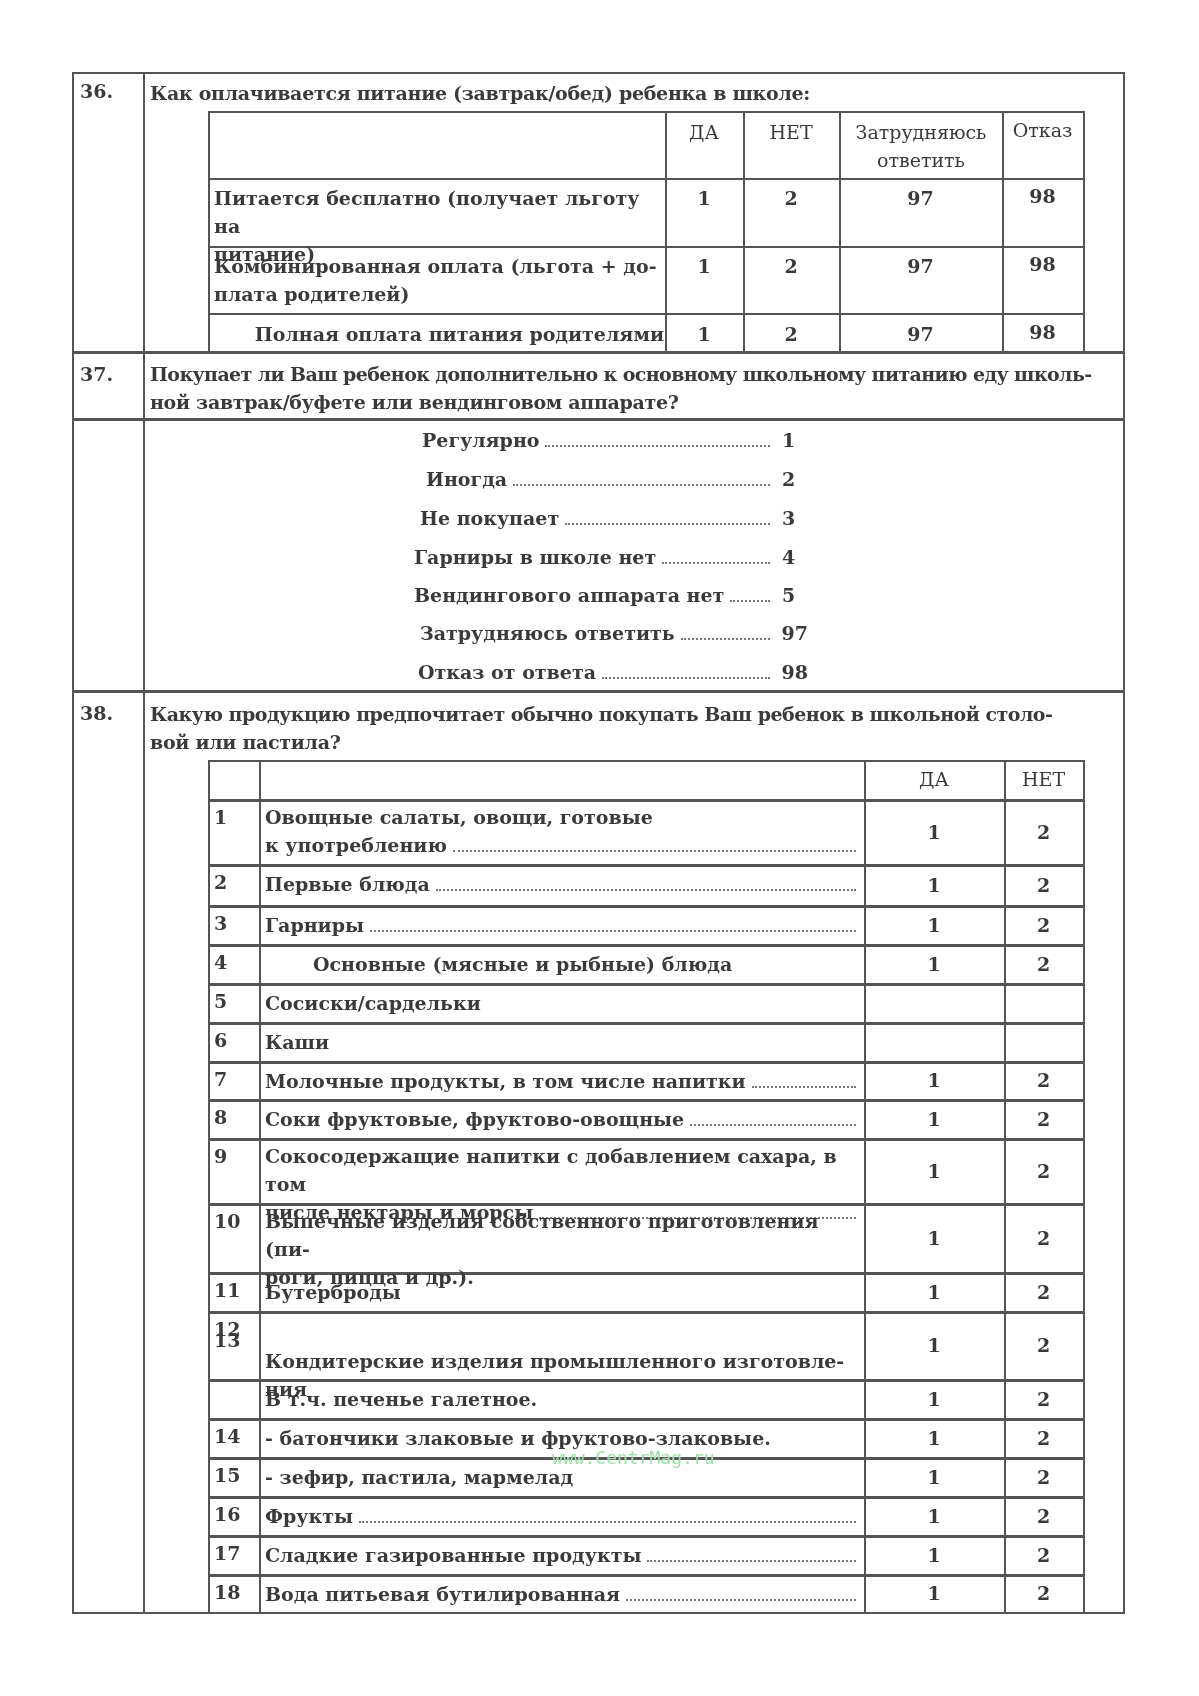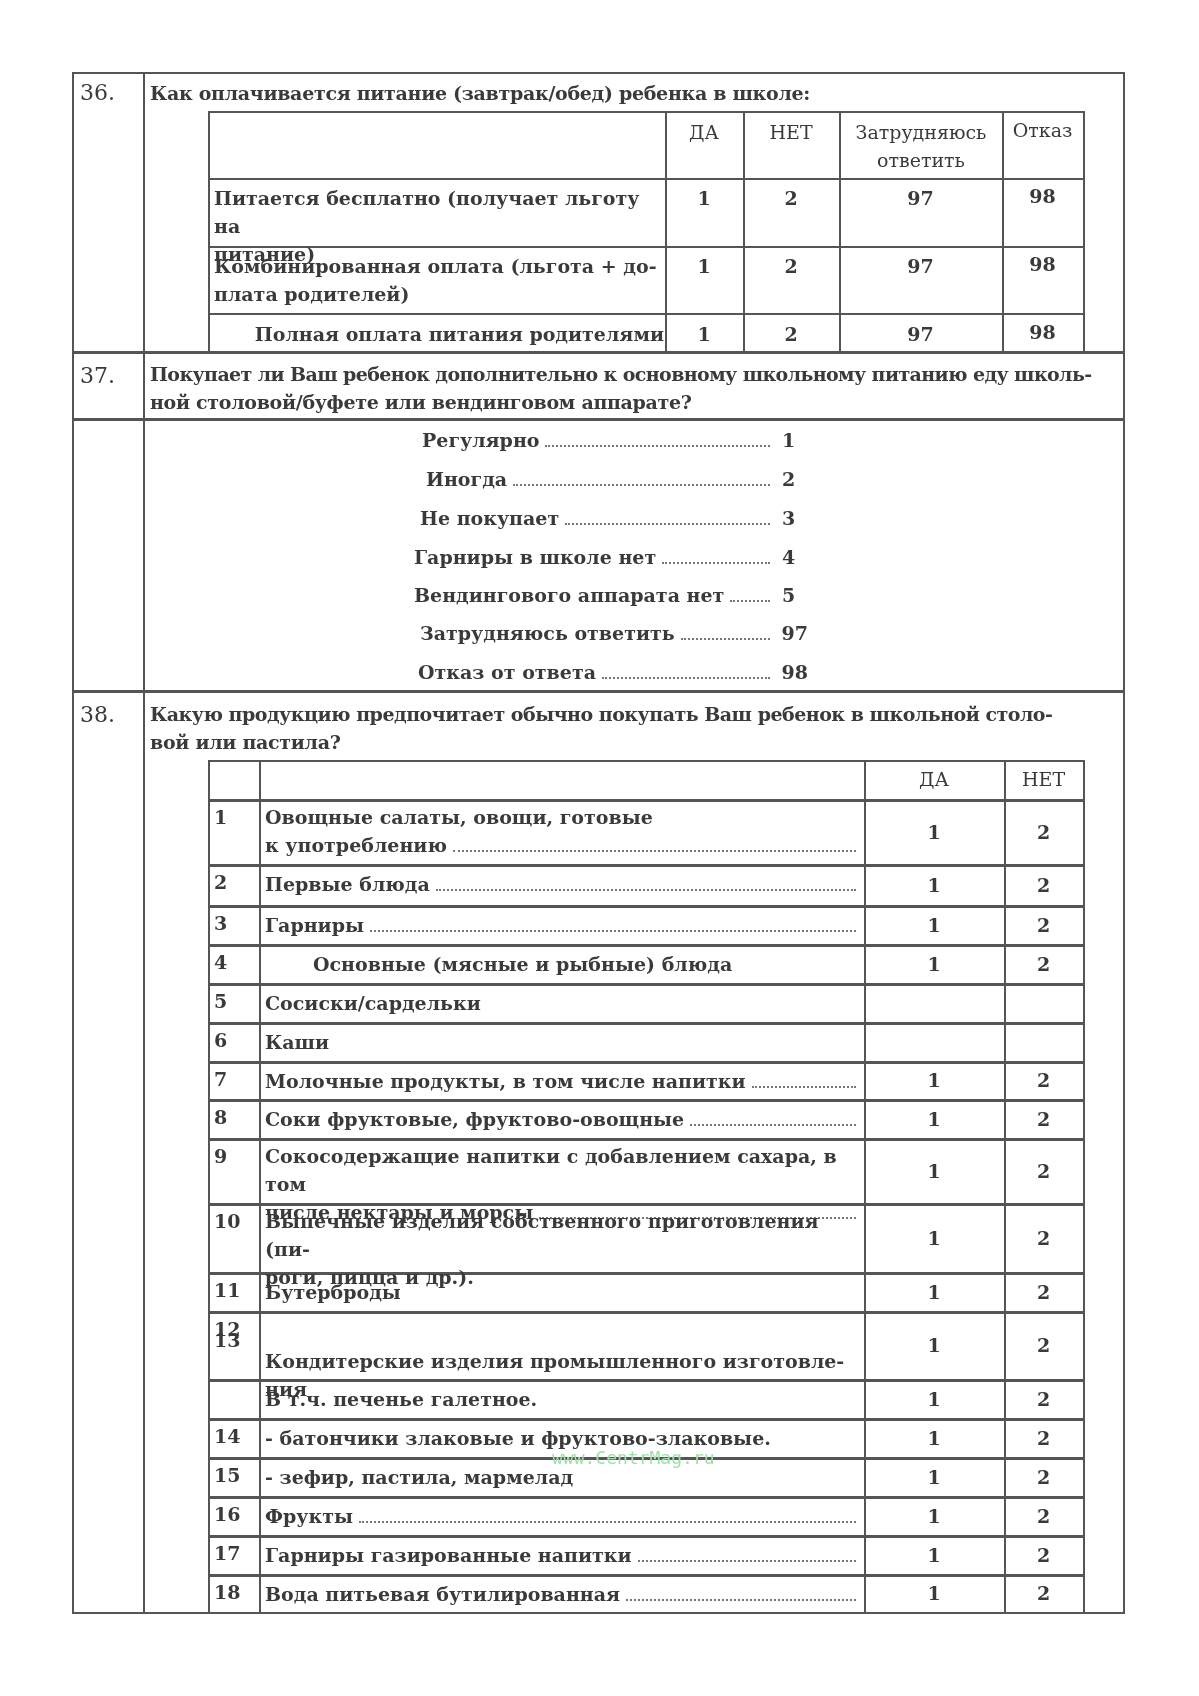--- a/index.html
+++ b/index.html
@@ -2,21 +2,21 @@
 <html><head>
 <meta charset="utf-8">
 <style>
   html, body { margin:0; padding:0; background:#fff; }
   body { width:1199px; height:1696px; position:relative; overflow:hidden;
          font-family:"DejaVu Serif","Liberation Serif",serif; color:#3a3a3a; }
   .abs { position:absolute; box-sizing:border-box; }
   .hl { position:absolute; height:0; border-top:2px solid #555; }
   .vl { position:absolute; width:0; border-left:2px solid #555; }
   .txt { position:absolute; font-size:19px; font-weight:bold; line-height:28px; white-space:nowrap; letter-spacing:-0.3px; }
-  .qnum { position:absolute; font-size:22px; font-weight:normal; }
+  .qnum { position:absolute; font-size:19px; font-weight:bold; }
   .cell { position:absolute; box-sizing:border-box; font-size:19px; font-weight:bold; line-height:28px; }
   .center { text-align:center; }
   .lead { display:flex; align-items:flex-end;text-align:center; }
   .lead .lbl { white-space:nowrap; }
   .lead .fill { flex:1; border-bottom:2px dotted #777; margin:0 2px 7px 6px; }
   .list-row { position:absolute; font-size:19px; font-weight:bold; line-height:28px; display:flex; align-items:flex-end; }
   .list-row .fill { border-bottom:2px dotted #777; margin:0 12px 7px 6px; }
   .watermark { position:absolute; left:552px; top:1447px; font-family:"DejaVu Sans Mono",monospace; font-size:18px; color:#9fe0a8; }
 </style>
 </head>
@@ -79,21 +79,21 @@
       <div class="cell center" style="left:743px;top:320px;width:96px;">2</div>
       <div class="cell center" style="left:839px;top:320px;width:163px;">97</div>
       <div class="cell center" style="left:1002px;top:318px;width:81px;">98</div>
     </div>
   </div>
 </section>
 
 <section>
   <div class="qnum" style="left:80px;top:363px;">37.</div>
   <div class="txt" style="left:150px;top:360px;letter-spacing:-0.6px;">Покупает ли Ваш ребенок дополнительно к основному школьному питанию еду школь-</div>
-  <div class="txt" style="left:150px;top:388px;">ной столовой/буфете или вендинговом аппарате?</div>
+  <div class="txt" style="left:150px;top:388px;">ной завтрак/буфете или вендинговом аппарате?</div>
 
   <div id="q37-list">
       <div class="list-row" style="left: 422px; top: 426px; width: 386px;">
         <span>Регулярно</span>
         <span class="fill" style="flex: 1 1 0%;"></span>
         <span style="min-width: 26px;">1</span>
       </div>
       <div class="list-row" style="left: 426px; top: 465px; width: 382px;">
         <span>Иногда</span>
         <span class="fill" style="flex: 1 1 0%;"></span>
@@ -309,21 +309,21 @@
             <span class="fill"></span>
           </div>
         </div>
         <div class="cell center" style="left: 864px; top: 1501.5px; width: 140px;">1</div>
         <div class="cell center" style="left: 1004px; top: 1501.5px; width: 79px;">2</div>
       </div>
       <div>
         <div class="cell" style="left: 214px; top: 1539px; width: 45px;">17</div>
         <div class="cell" style="left: 265px; top: 1541px; width: 593px; line-height: 28px;">
           <div class="lead">
-            <span class="lbl">Гарниры газированные напитки</span>
+            <span class="lbl">Сладкие газированные продукты</span>
             <span class="fill"></span>
           </div>
         </div>
         <div class="cell center" style="left: 864px; top: 1540.5px; width: 140px;">1</div>
         <div class="cell center" style="left: 1004px; top: 1540.5px; width: 79px;">2</div>
       </div>
       <div>
         <div class="cell" style="left: 214px; top: 1578px; width: 45px;">18</div>
         <div class="cell" style="left: 265px; top: 1580px; width: 593px; line-height: 28px;">
           <div class="lead">

